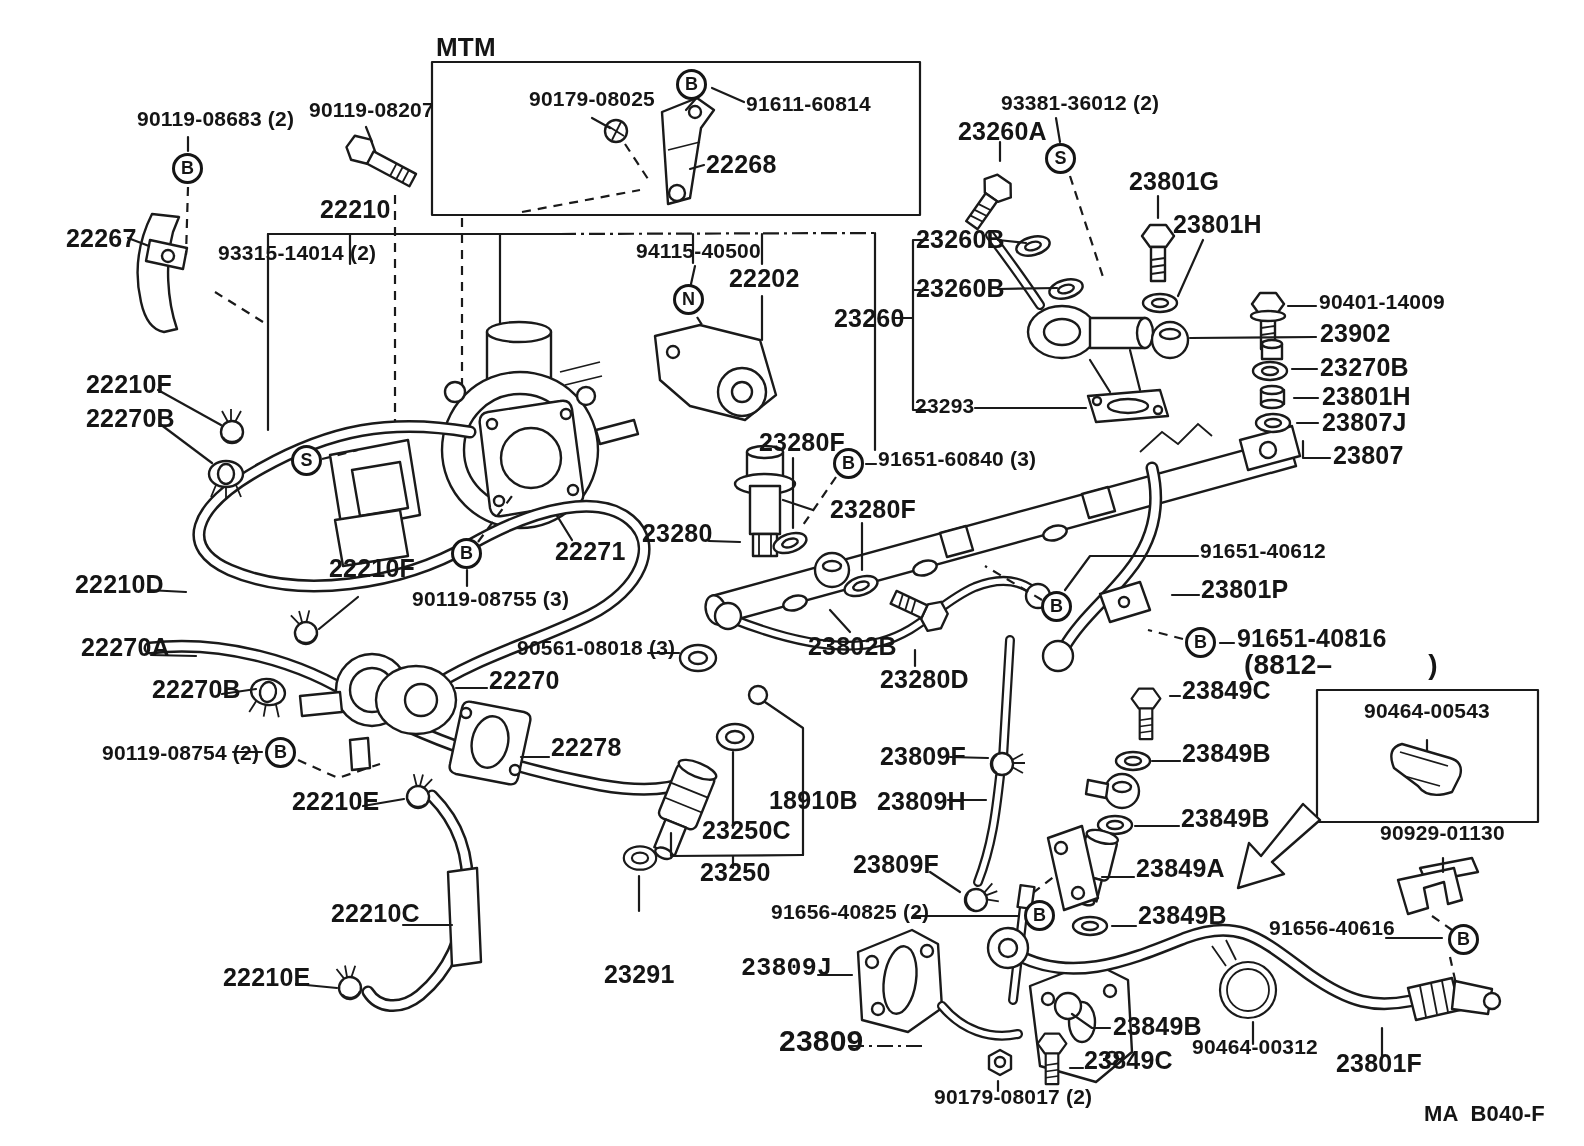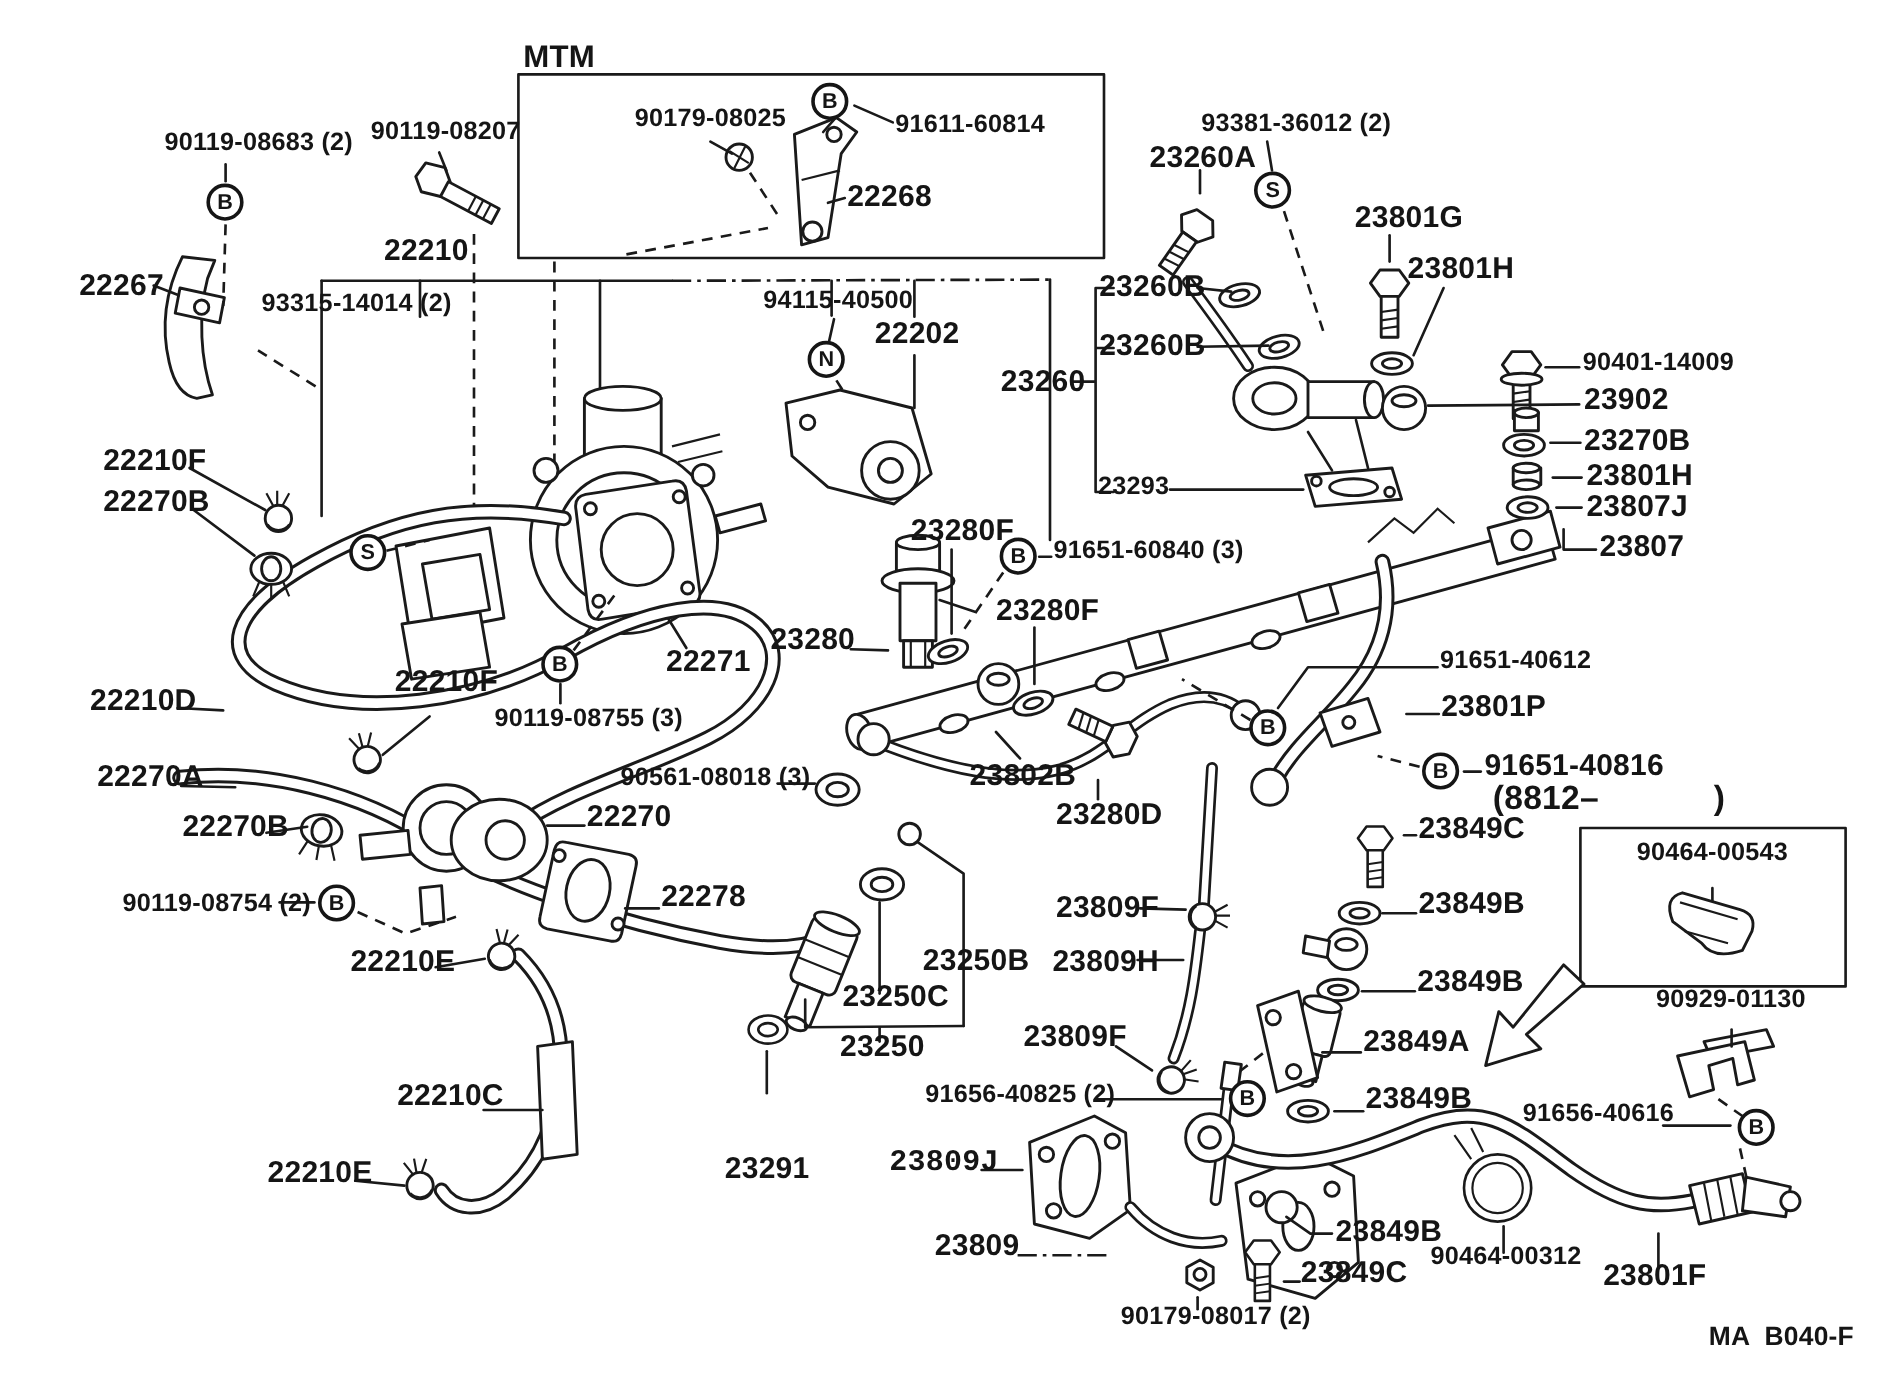--- a/index.html
+++ b/index.html
@@ -489,42 +489,42 @@
       <div class="lbl" style="left: 412px; top: 588px; font-size: 21px;">90119-08755 (3)</div>
       <div class="lbl" style="left: 81px; top: 635px; font-size: 25px;">22270A</div>
       <div class="lbl" style="left: 152px; top: 677px; font-size: 25px;">22270B</div>
       <div class="lbl" style="left: 489px; top: 668px; font-size: 25px;">22270</div>
       <div class="lbl" style="left: 517px; top: 637px; font-size: 21px;">90561-08018 (3)</div>
       <div class="lbl" style="left: 808px; top: 634px; font-size: 25px;">23802B</div>
       <div class="lbl" style="left: 880px; top: 667px; font-size: 25px;">23280D</div>
       <div class="lbl" style="left: 102px; top: 742px; font-size: 21px;">90119-08754 (2)</div>
       <div class="lbl" style="left: 551px; top: 735px; font-size: 25px;">22278</div>
       <div class="lbl" style="left: 292px; top: 789px; font-size: 25px;">22210E</div>
-      <div class="lbl" style="left: 769px; top: 788px; font-size: 25px;">23250B</div>
+      <div class="lbl" style="left: 769px; top: 788px; font-size: 25px;">18910B</div>
       <div class="lbl" style="left: 702px; top: 818px; font-size: 25px;">23250C</div>
       <div class="lbl" style="left: 880px; top: 744px; font-size: 25px;">23809F</div>
       <div class="lbl" style="left: 877px; top: 789px; font-size: 25px;">23809H</div>
       <div class="lbl" style="left: 1200px; top: 540px; font-size: 21px;">91651-40612</div>
       <div class="lbl" style="left: 1201px; top: 577px; font-size: 25px;">23801P</div>
       <div class="lbl" style="left: 1237px; top: 626px; font-size: 25px;">91651-40816</div>
       <div class="lbl" style="left: 1364px; top: 700px; font-size: 21px;">90464-00543</div>
       <div class="lbl" style="left: 1182px; top: 678px; font-size: 25px;">23849C</div>
       <div class="lbl" style="left: 1182px; top: 741px; font-size: 25px;">23849B</div>
       <div class="lbl" style="left: 1181px; top: 806px; font-size: 25px;">23849B</div>
       <div class="lbl" style="left: 1136px; top: 856px; font-size: 25px;">23849A</div>
       <div class="lbl" style="left: 1380px; top: 822px; font-size: 21px;">90929-01130</div>
       <div class="lbl" style="left: 331px; top: 901px; font-size: 25px;">22210C</div>
       <div class="lbl" style="left: 700px; top: 860px; font-size: 25px;">23250</div>
       <div class="lbl" style="left: 604px; top: 962px; font-size: 25px;">23291</div>
       <div class="lbl" style="left: 853px; top: 852px; font-size: 25px;">23809F</div>
       <div class="lbl" style="left: 771px; top: 901px; font-size: 21px;">91656-40825 (2)</div>
       <div class="lbl" style="left: 1138px; top: 903px; font-size: 25px;">23849B</div>
       <div class="lbl" style="left: 741px; top: 956px; font-size: 25px; font-family: Liberation Mono, monospace;">23809J</div>
       <div class="lbl" style="left: 223px; top: 965px; font-size: 25px;">22210E</div>
-      <div class="lbl" style="left: 779px; top: 1026px; font-size: 25px;">23809</div>
+      <div class="lbl" style="left: 779px; top: 1026px; font-size: 30px;">23809</div>
       <div class="lbl" style="left: 1113px; top: 1014px; font-size: 25px;">23849B</div>
       <div class="lbl" style="left: 1192px; top: 1036px; font-size: 21px;">90464-00312</div>
       <div class="lbl" style="left: 1084px; top: 1048px; font-size: 25px;">23849C</div>
       <div class="lbl" style="left: 934px; top: 1086px; font-size: 21px;">90179-08017 (2)</div>
       <div class="lbl" style="left: 1269px; top: 917px; font-size: 21px;">91656-40616</div>
       <div class="lbl" style="left: 1336px; top: 1051px; font-size: 25px;">23801F</div>
       <div class="lbl" style="left: 1424px; top: 1103px; font-size: 22px;">MA  B040-F</div>
     </div>
   <div id="callouts-layer">
       <div class="callout" style="left: 172px; top: 153px;">B</div>

